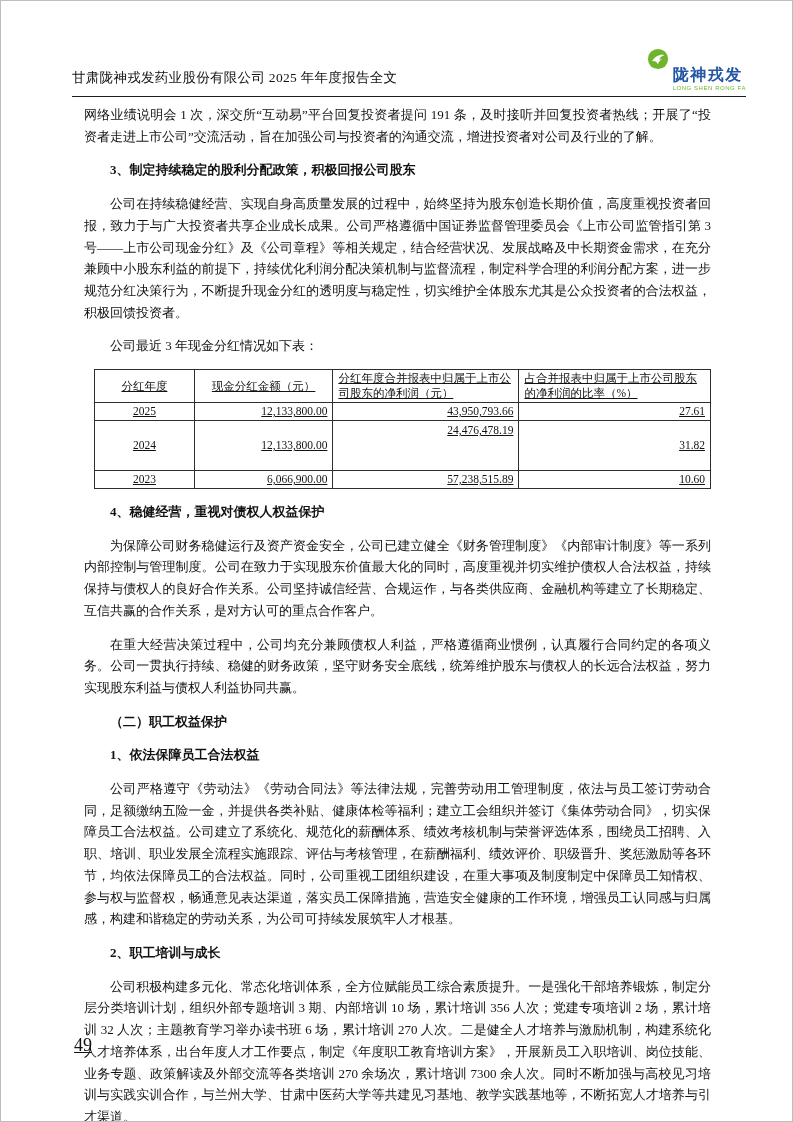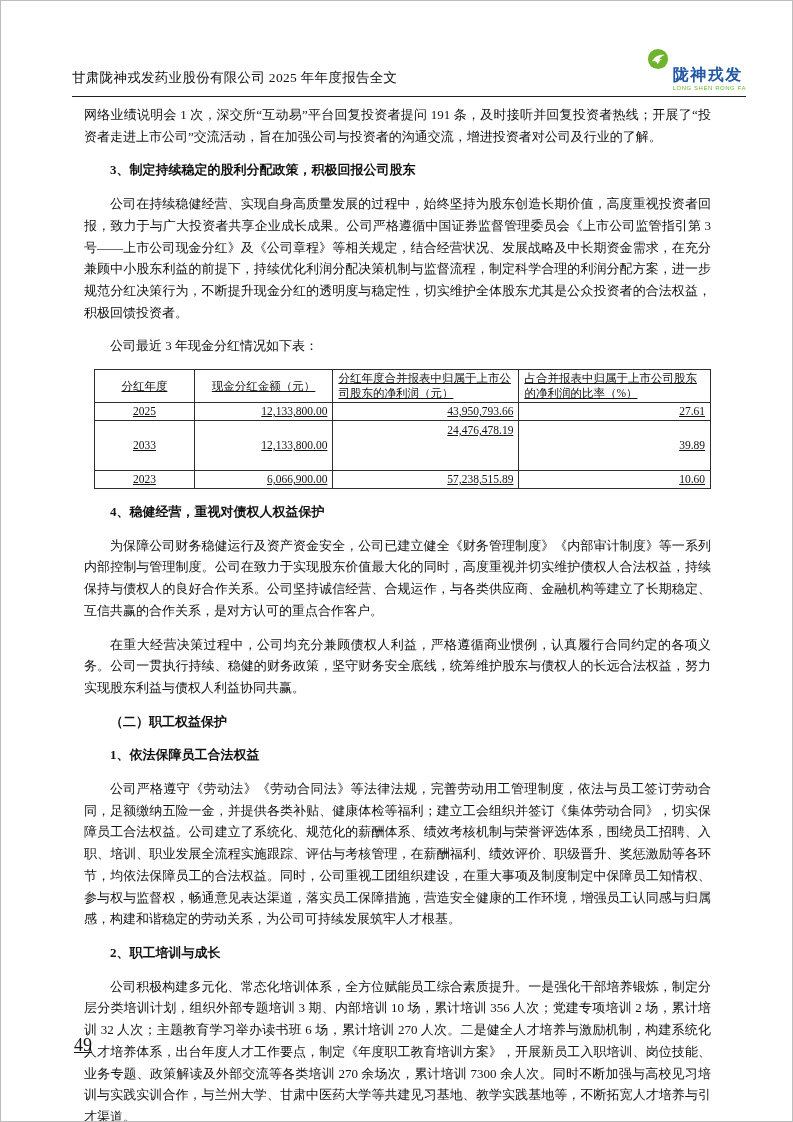--- a/index.html
+++ b/index.html
@@ -96,24 +96,24 @@
         </tr>
       </thead>
       <tbody>
         <tr class="row-single">
           <td class="td-center">2025</td>
           <td class="td-num">12,133,800.00</td>
           <td class="td-num">43,950,793.66</td>
           <td class="td-num">27.61</td>
         </tr>
         <tr class="row-tall">
-          <td class="td-center">2033</td>
+          <td class="td-center">2024</td>
           <td class="td-num">12,133,800.00</td>
           <td class="td-num cell-top">24,476,478.19</td>
-          <td class="td-num">39.89</td>
+          <td class="td-num">31.82</td>
         </tr>
         <tr class="row-single">
           <td class="td-center">2023</td>
           <td class="td-num">6,066,900.00</td>
           <td class="td-num">57,238,515.89</td>
           <td class="td-num">10.60</td>
         </tr>
       </tbody>
     </table>
 

